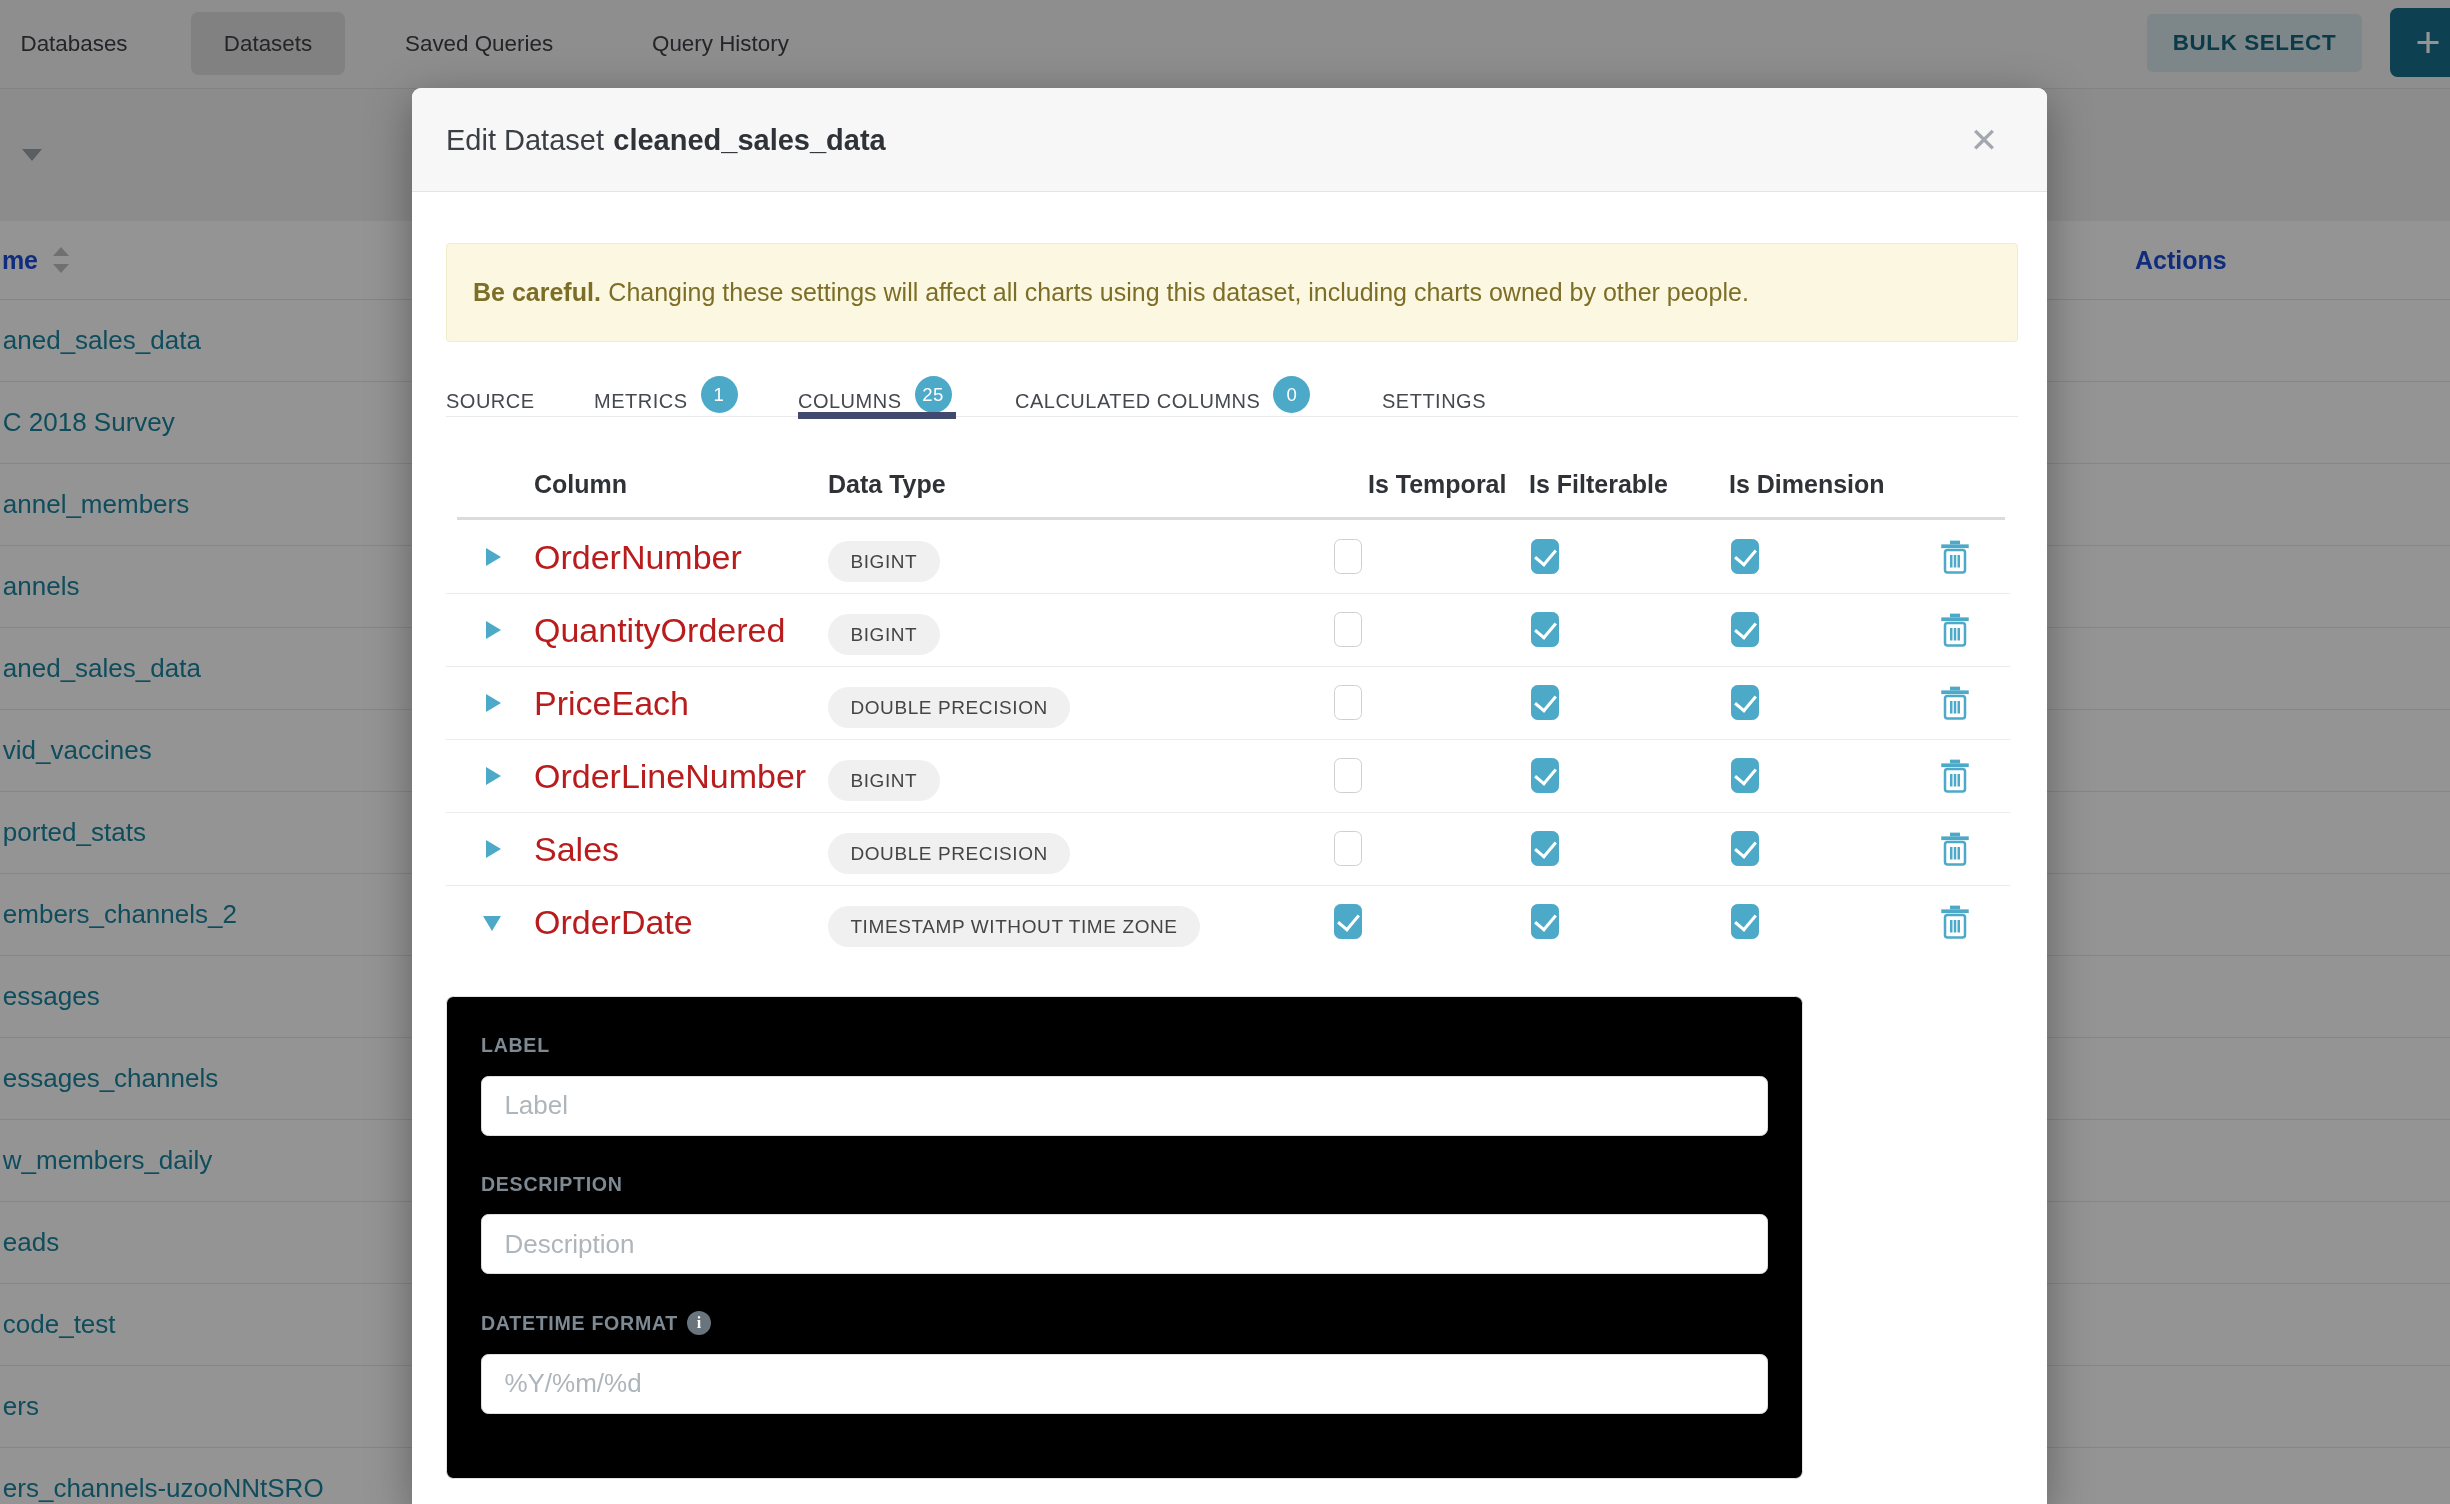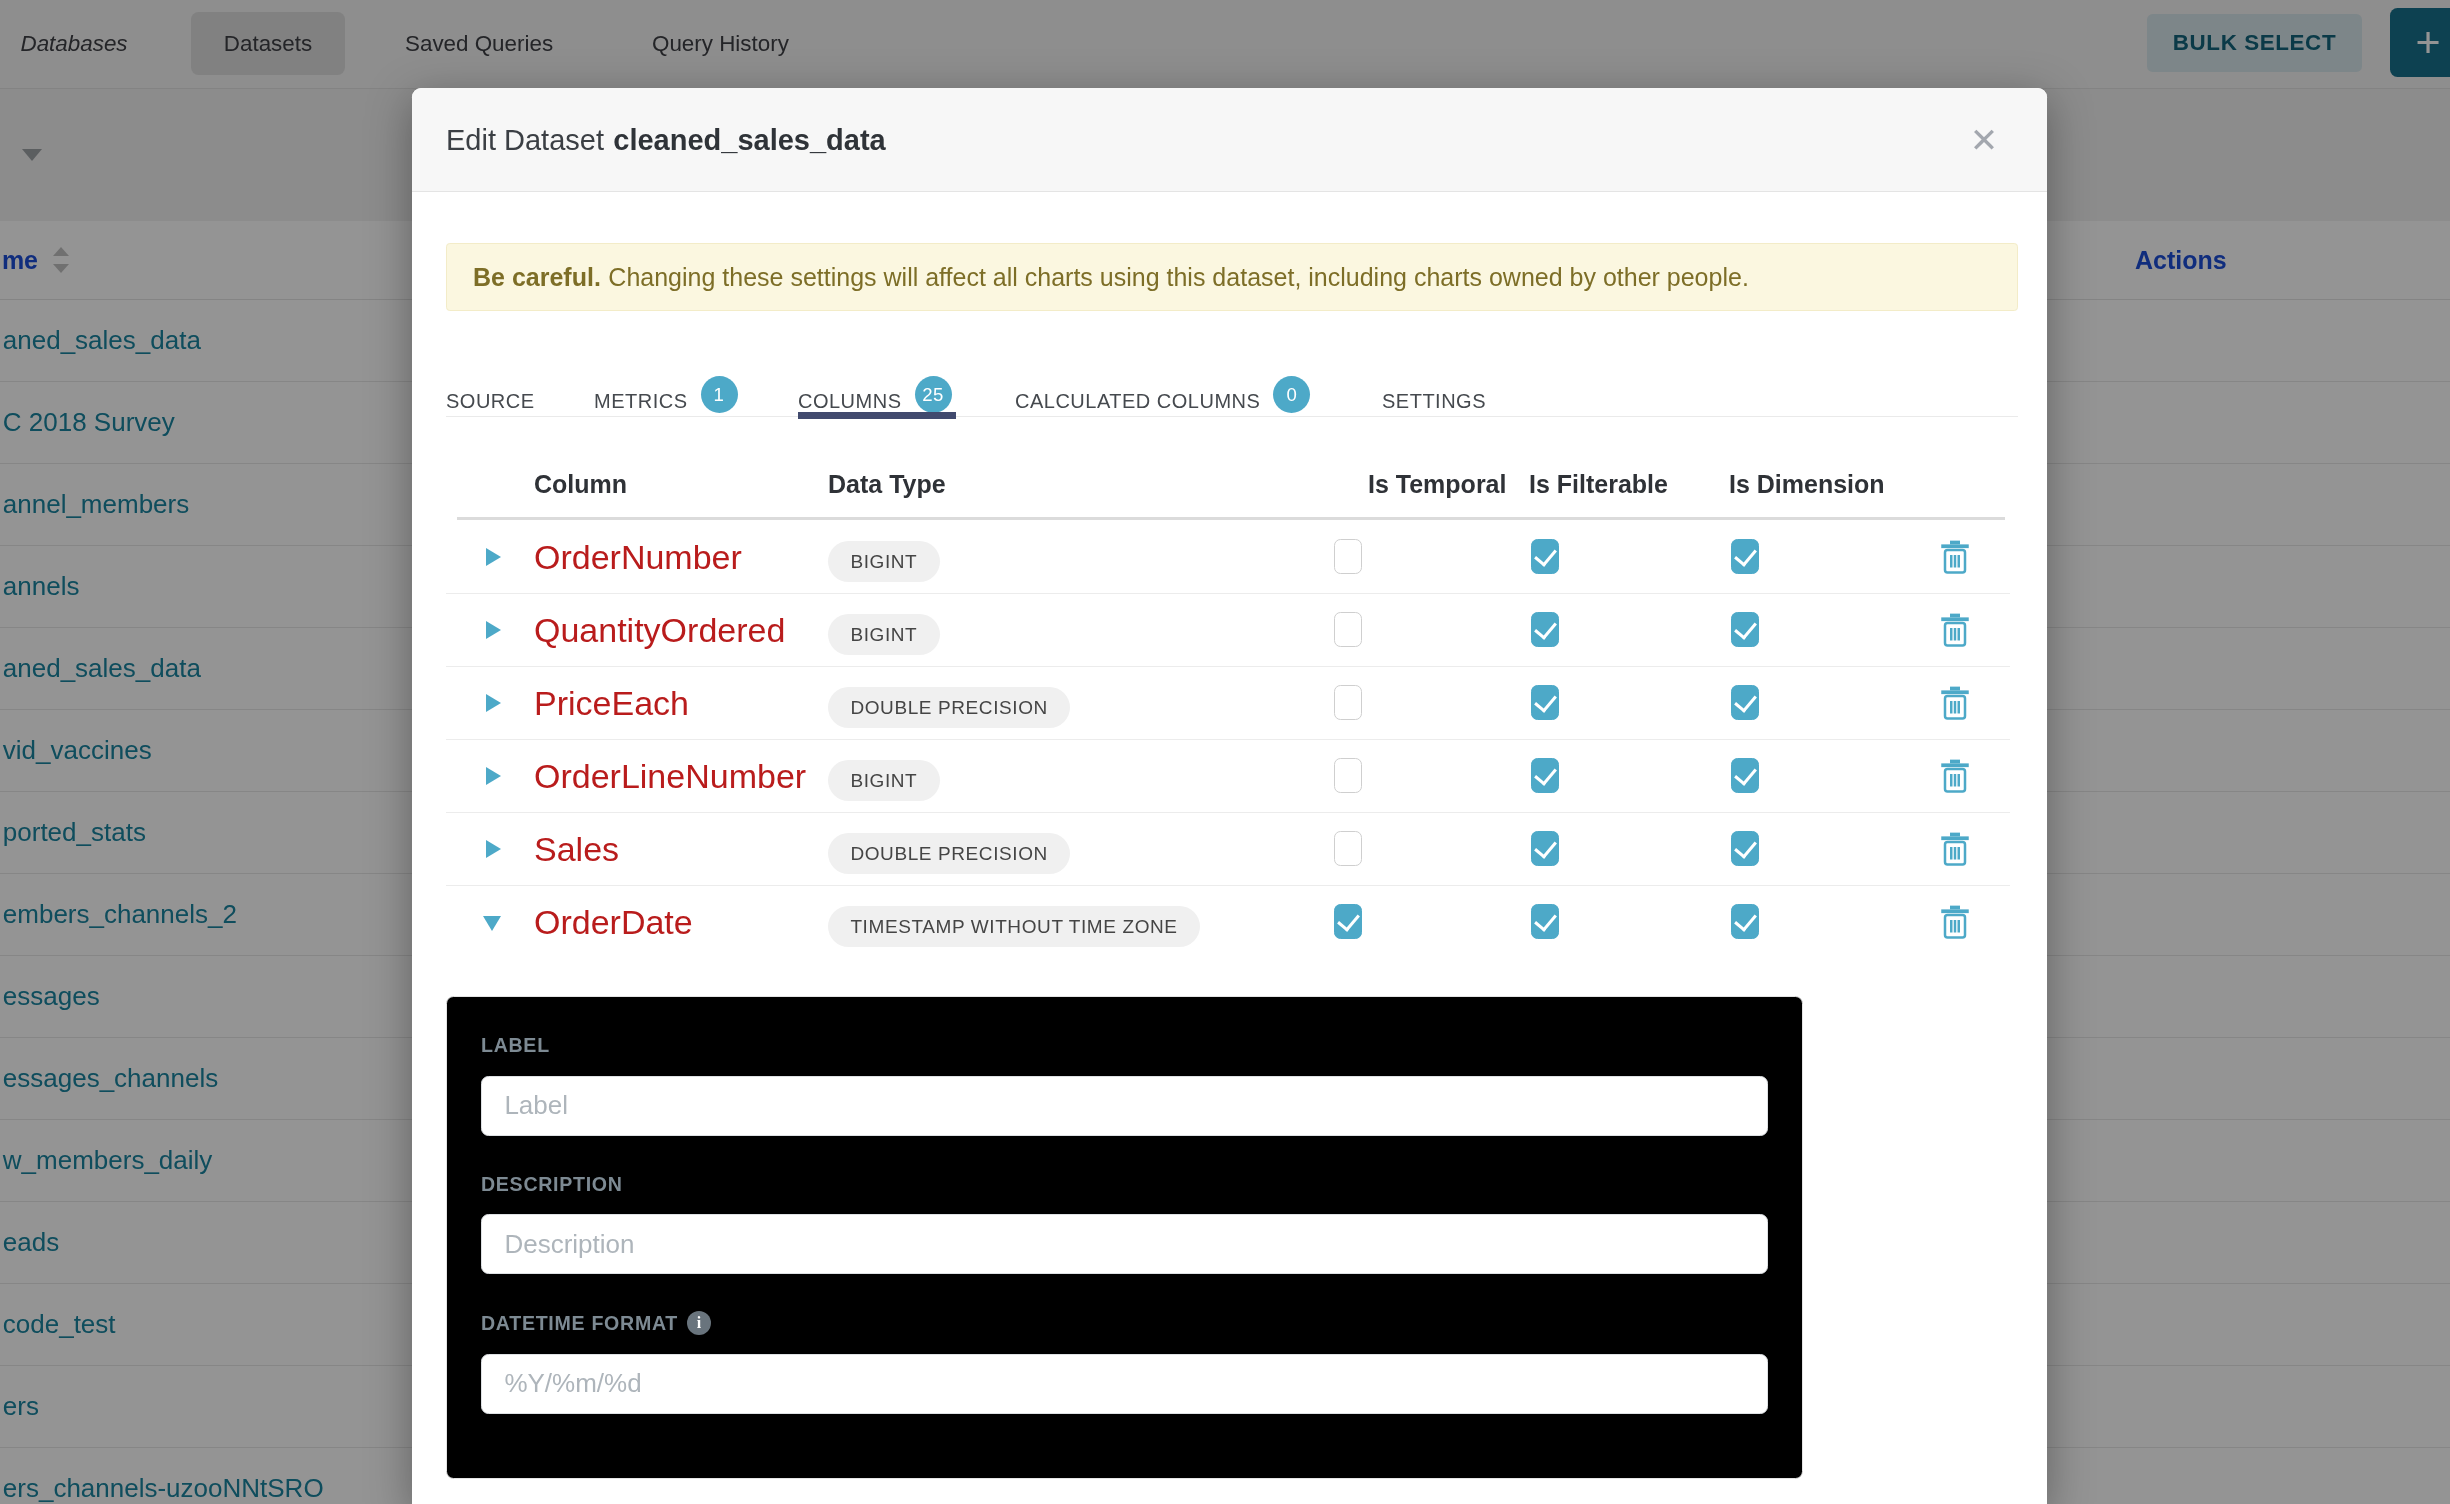--- a/index.html
+++ b/index.html
@@ -32,21 +32,21 @@
   
   .overlay { position:absolute; inset:0; background:rgba(0,0,0,0.42); }
 
   
   .modal { position:absolute; left:412px; top:88px; width:1635px; height:1417px; background:#FFFFFF; border-radius:9.3px 9.3px 0 0; box-shadow:0 11.2px 45px rgba(0,0,0,0.35); }
   .m-header { position:absolute; top:0; left:0; width:100%; height:104px; background:#F7F7F7; border-bottom:0.9px solid #E4E4E4; border-radius:9.3px 9.3px 0 0; }
   .m-title { position:absolute; left:34px; top:0; height:104px; display:flex; align-items:center; gap:9.3px; font-size:29px; color:#3B3F44; }
   .m-title b { font-weight:700; color:#2F3338; }
   .m-close { position:absolute; right:39px; top:28px; width:48px; height:48px; display:flex; align-items:center; justify-content:center; font-size:34px; color:#A3A7AE; cursor:pointer; }
 
-  .warning { position:absolute; top:155px; left:34px; width:1572px; height:68px; background:#FBF7E0; border:0.9px solid #F3ECC8; border-radius:3.7px; display:flex; align-items:center; padding:8px 26px; font-size:25px; color:#7D6E27; }
+  .warning { position:absolute; top:155px; left:34px; width:1572px; height:99px; background:#FBF7E0; border:0.9px solid #F3ECC8; border-radius:3.7px; display:flex; align-items:center; padding:8px 26px; font-size:25px; color:#7D6E27; }
   .warning b { font-weight:700; margin-right:7.5px; }
 
   .tab { position:absolute; top:267px; height:58px; display:flex; align-items:flex-end; gap:13px; font-size:20px; letter-spacing:0.5px; color:#45494E; cursor:pointer; }
   .badge { min-width:37px; height:37px; padding:0 5.6px; border-radius:18.6px; background:#4DA9C8; color:#fff; font-size:18.6px; display:flex; align-items:center; justify-content:center; }
   .tabs-rule { position:absolute; top:328px; left:34px; width:1572px; height:0.9px; background:#EAEAEA; }
   .tab-underline { position:absolute; top:324px; left:386px; width:158px; height:6.5px; background:#414A6E; }
 
   .thead { position:absolute; top:369px; left:34px; width:1564px; height:58px; font-size:25px; font-weight:700; color:#2F3237; }
   .thead span { position:absolute; top:13px; }
   .hdr-divider { position:absolute; top:429px; left:45px; width:1548px; height:2.8px; background:#DBDBDB; }
@@ -71,21 +71,21 @@
   .f-gap { margin-top:37px; }
   .info-i { width:24px; height:24px; border-radius:50%; background:#69747D; color:#fff; font-size:16px; font-weight:700; display:inline-flex; align-items:center; justify-content:center; font-family:"Liberation Serif", serif; }
 </style>
 </head>
 <body>
 
 <div class="stage">
 
   <div class="bg">
     <div class="topnav">
-      <div class="nav-item" style="left:20.5px;font-style:italic;">
+      <div class="nav-item" style="left:20.5px;">
           <span>Databases</span>
         </div>
       <div class="nav-pill" style="left:191px; width:154px;">
           <span>Datasets</span>
         </div>
       <div class="nav-item" style="left:405px;">
           <span>Saved Queries</span>
         </div>
       <div class="nav-item" style="left:652px;">
           <span>Query History</span>

